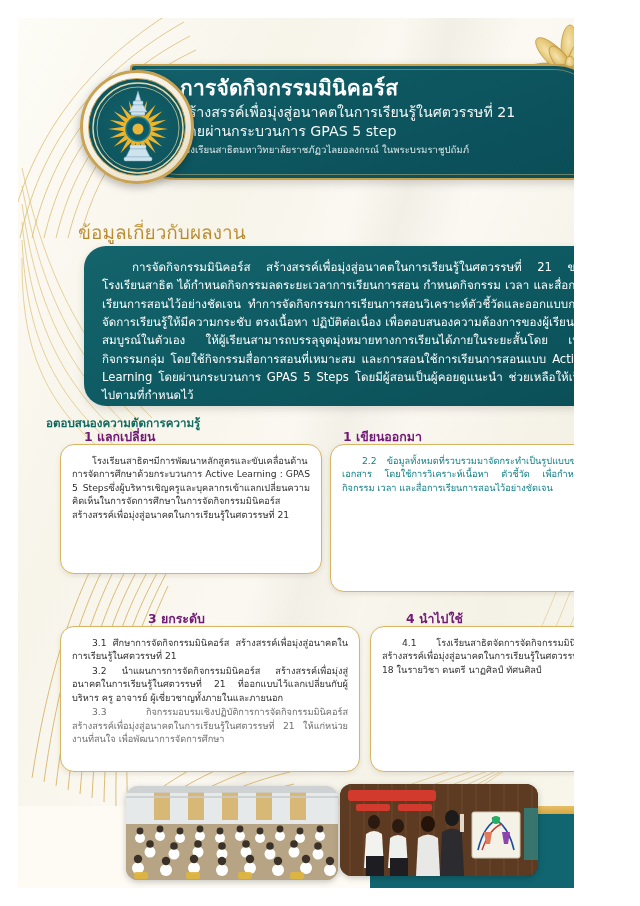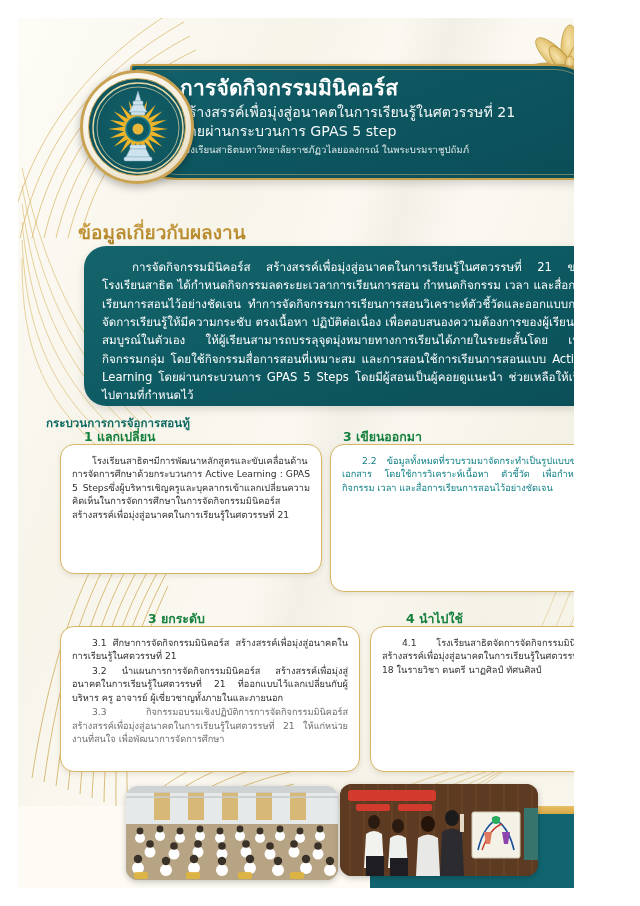--- a/index.html
+++ b/index.html
@@ -94,21 +94,21 @@
   .seal-inner{
     position:absolute;left:5px;top:5px;right:5px;bottom:5px;
     border-radius:50%;
     background:radial-gradient(circle at 50% 46%,#14616b 0%,#0e5660 62%,#0a4a54 100%);
     border:1.5px solid #c9a353;
     overflow:hidden;
   }
 
   
   .sec-title{
-    position:absolute;font-weight:700;color:#0e6a63;
+    position:absolute;font-weight:400;color:#0e6a63;
   }
   #about-title{
     left:60px;top:199px;font-size:19px;
     color:#0f6a62;
     background:linear-gradient(180deg,#d4ae5c 0%,#b88b2e 60%,#a97d23 100%);
     -webkit-background-clip:text;background-clip:text;color:transparent;
   }
 
   
   .about-card{
@@ -128,21 +128,21 @@
   }
 
   
   #process-label{
     position:absolute;left:28px;top:396px;
     font-size:11.6px;font-weight:700;color:#0f6a62;
   }
 
   
   .step-head{
-    position:absolute;font-size:12.4px;font-weight:700;color:#15803d;
+    position:absolute;font-size:12.4px;font-weight:700;color:#701a75;
   }
   #step1-head{left:66px;top:409px;}
   #step2-head{left:325px;top:409px;}
   #step3-head{left:130px;top:591px;}
   #step4-head{left:388px;top:591px;}
 
   
   .step-card{
     position:absolute;
     background:#ffffff;
@@ -398,24 +398,24 @@
           </g>
         </svg>
       </div>
     </div>
 
     <div id="about-title" class="sec-title">ข้อมูลเกี่ยวกับผลงาน</div>
     <div class="about-card">
       <p class="about-text">การจัดกิจกรรมมินิคอร์ส สร้างสรรค์เพื่อมุ่งสู่อนาคตในการเรียนรู้ในศตวรรษที่ 21 ของโรงเรียนสาธิต ได้กำหนดกิจกรรมลดระยะเวลาการเรียนการสอน กำหนดกิจกรรม เวลา และสื่อการเรียนการสอนไว้อย่างชัดเจน ทำการจัดกิจกรรมการเรียนการสอนวิเคราะห์ตัวชี้วัดและออกแบบการจัดการเรียนรู้ให้มีความกระชับ ตรงเนื้อหา ปฏิบัติต่อเนื่อง เพื่อตอบสนองความต้องการของผู้เรียนจบสมบูรณ์ในตัวเอง ให้ผู้เรียนสามารถบรรลุจุดมุ่งหมายทางการเรียนได้ภายในระยะสั้นโดย เน้นกิจกรรมกลุ่ม โดยใช้กิจกรรมสื่อการสอนที่เหมาะสม และการสอนใช้การเรียนการสอนแบบ Active Learning โดยผ่านกระบวนการ GPAS 5 Steps โดยมีผู้สอนเป็นผู้คอยดูแนะนำ ช่วยเหลือให้เป็นไปตามที่กำหนดไว้</p>
     </div>
 
-    <div id="process-label">กระบวนการการจัอการสอนทู้</div>
+    <div id="process-label">อตอบสนองความตัดการความรู้</div>
 
     <div id="step1-head" class="step-head">1 แลกเปลี่ยน</div>
-    <div id="step2-head" class="step-head">3 เขียนออกมา</div>
+    <div id="step2-head" class="step-head">1 เขียนออกมา</div>
     <div id="step3-head" class="step-head">3 ยกระดับ</div>
     <div id="step4-head" class="step-head">4 นำไปใช้</div>
 
     <div id="card1" class="step-card">
       <p class="bodytext ind dark">โรงเรียนสาธิตฯมีการพัฒนาหลักสูตรและขับเคลื่อนด้านการจัดการศึกษาด้วยกระบวนการ Active Learning : GPAS 5 Stepsซึ่งผู้บริหารเชิญครูและบุคลากรเข้าแลกเปลี่ยนความคิดเห็นในการจัดการศึกษาในการจัดกิจกรรมมินิคอร์ส สร้างสรรค์เพื่อมุ่งสู่อนาคตในการเรียนรู้ในศตวรรษที่ 21</p>
     </div>
 
     <div id="card2" class="step-card">
       <p class="bodytext ind teal">2.2 ข้อมูลทั้งหมดที่รวบรวมมาจัดกระทำเป็นรูปแบบของเอกสาร โดยใช้การวิเคราะห์เนื้อหา ตัวชี้วัด เพื่อกำหนดกิจกรรม เวลา และสื่อการเรียนการสอนไว้อย่างชัดเจน</p>
     </div>

